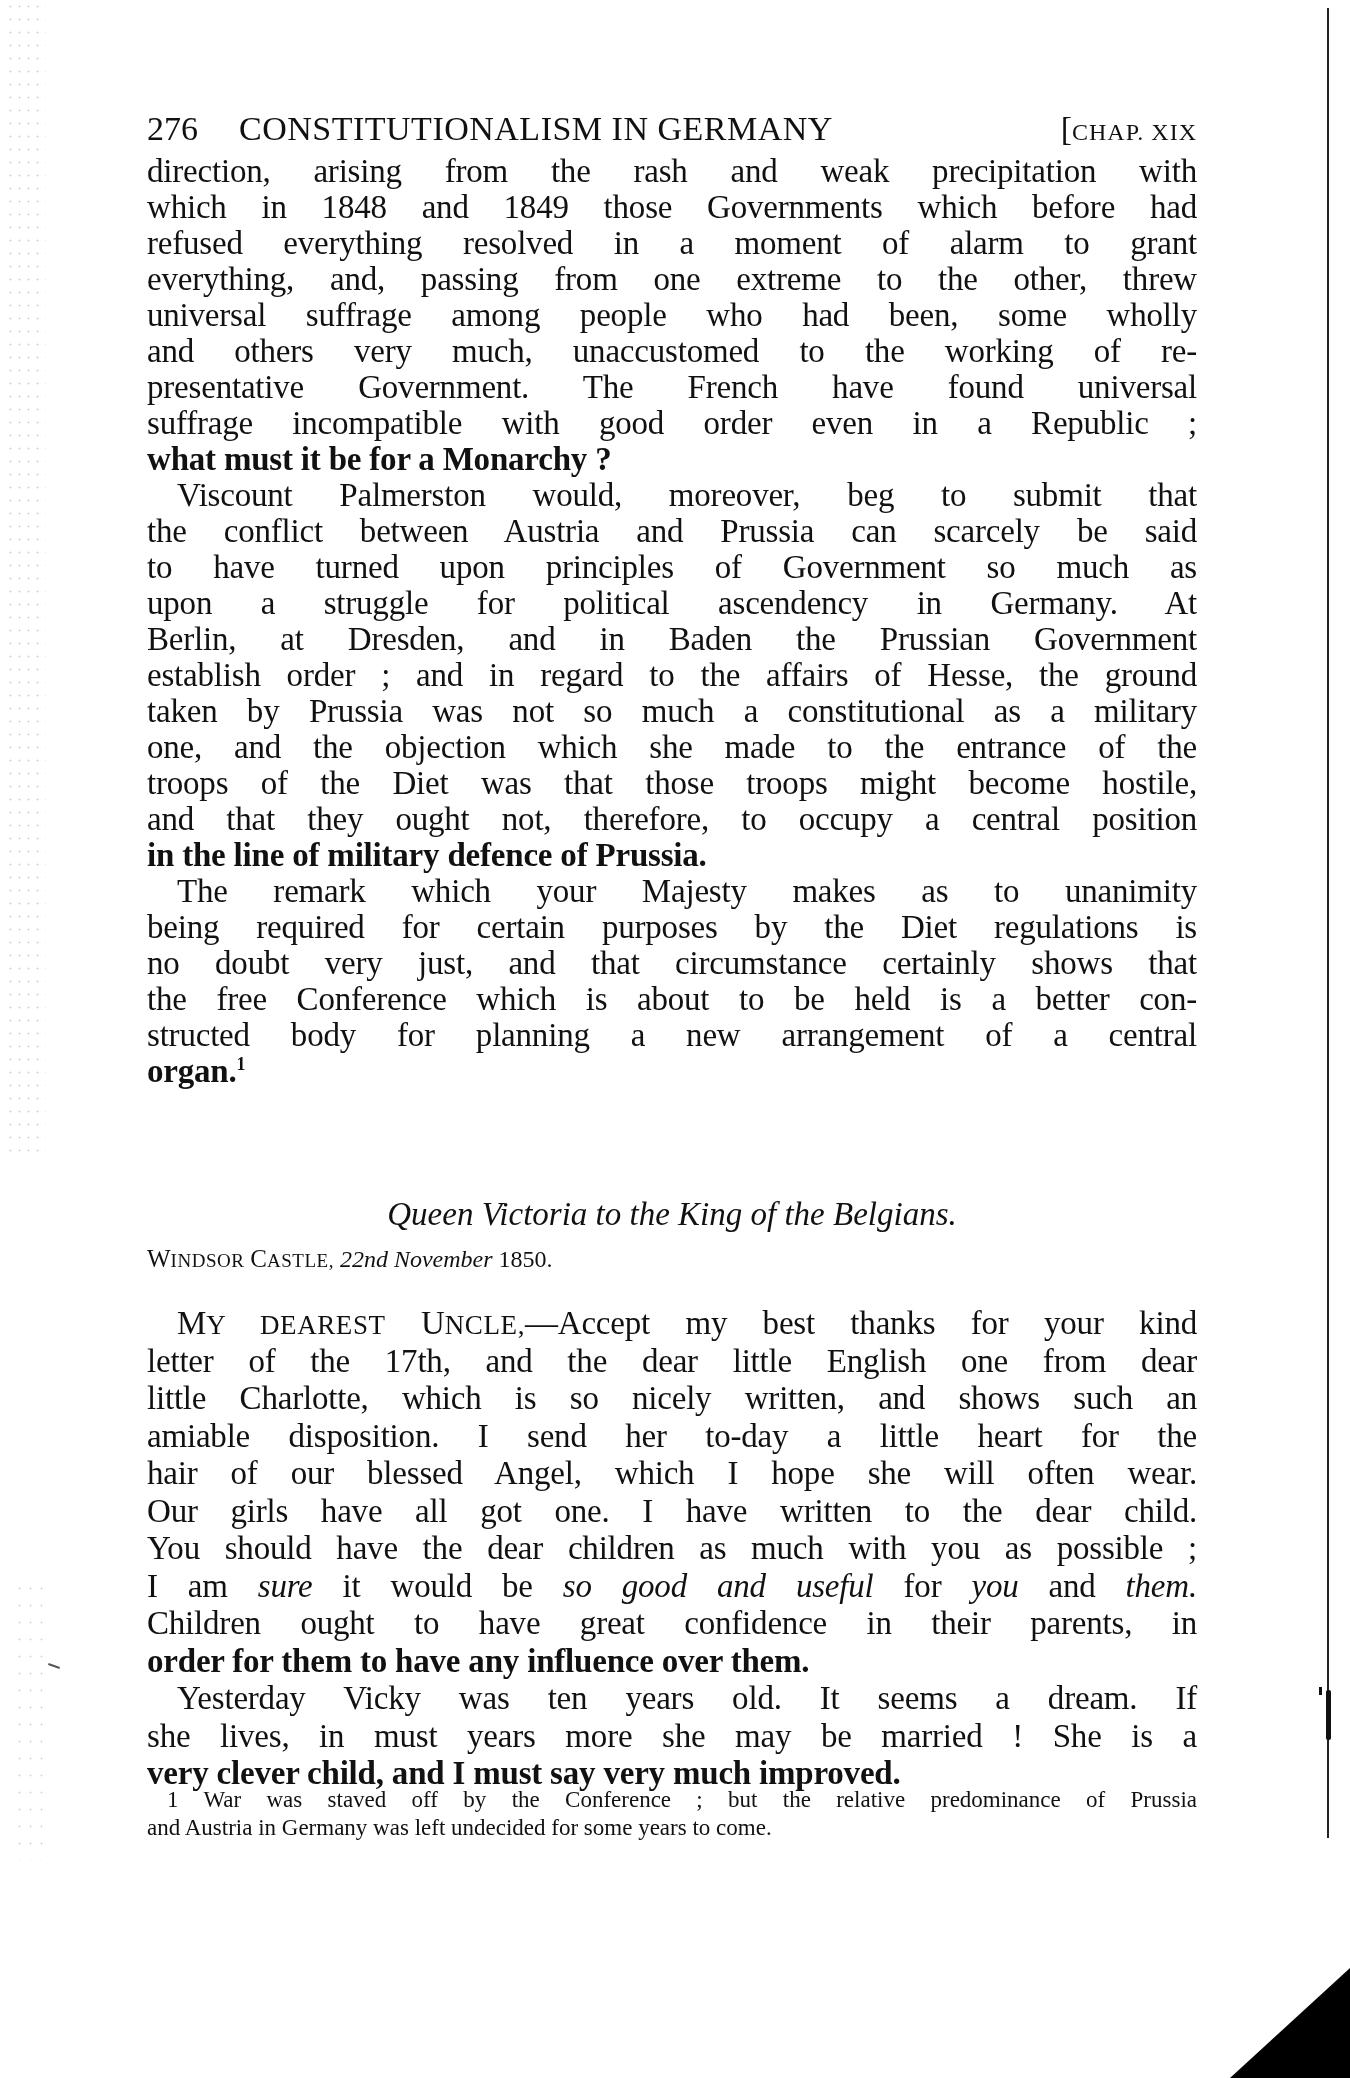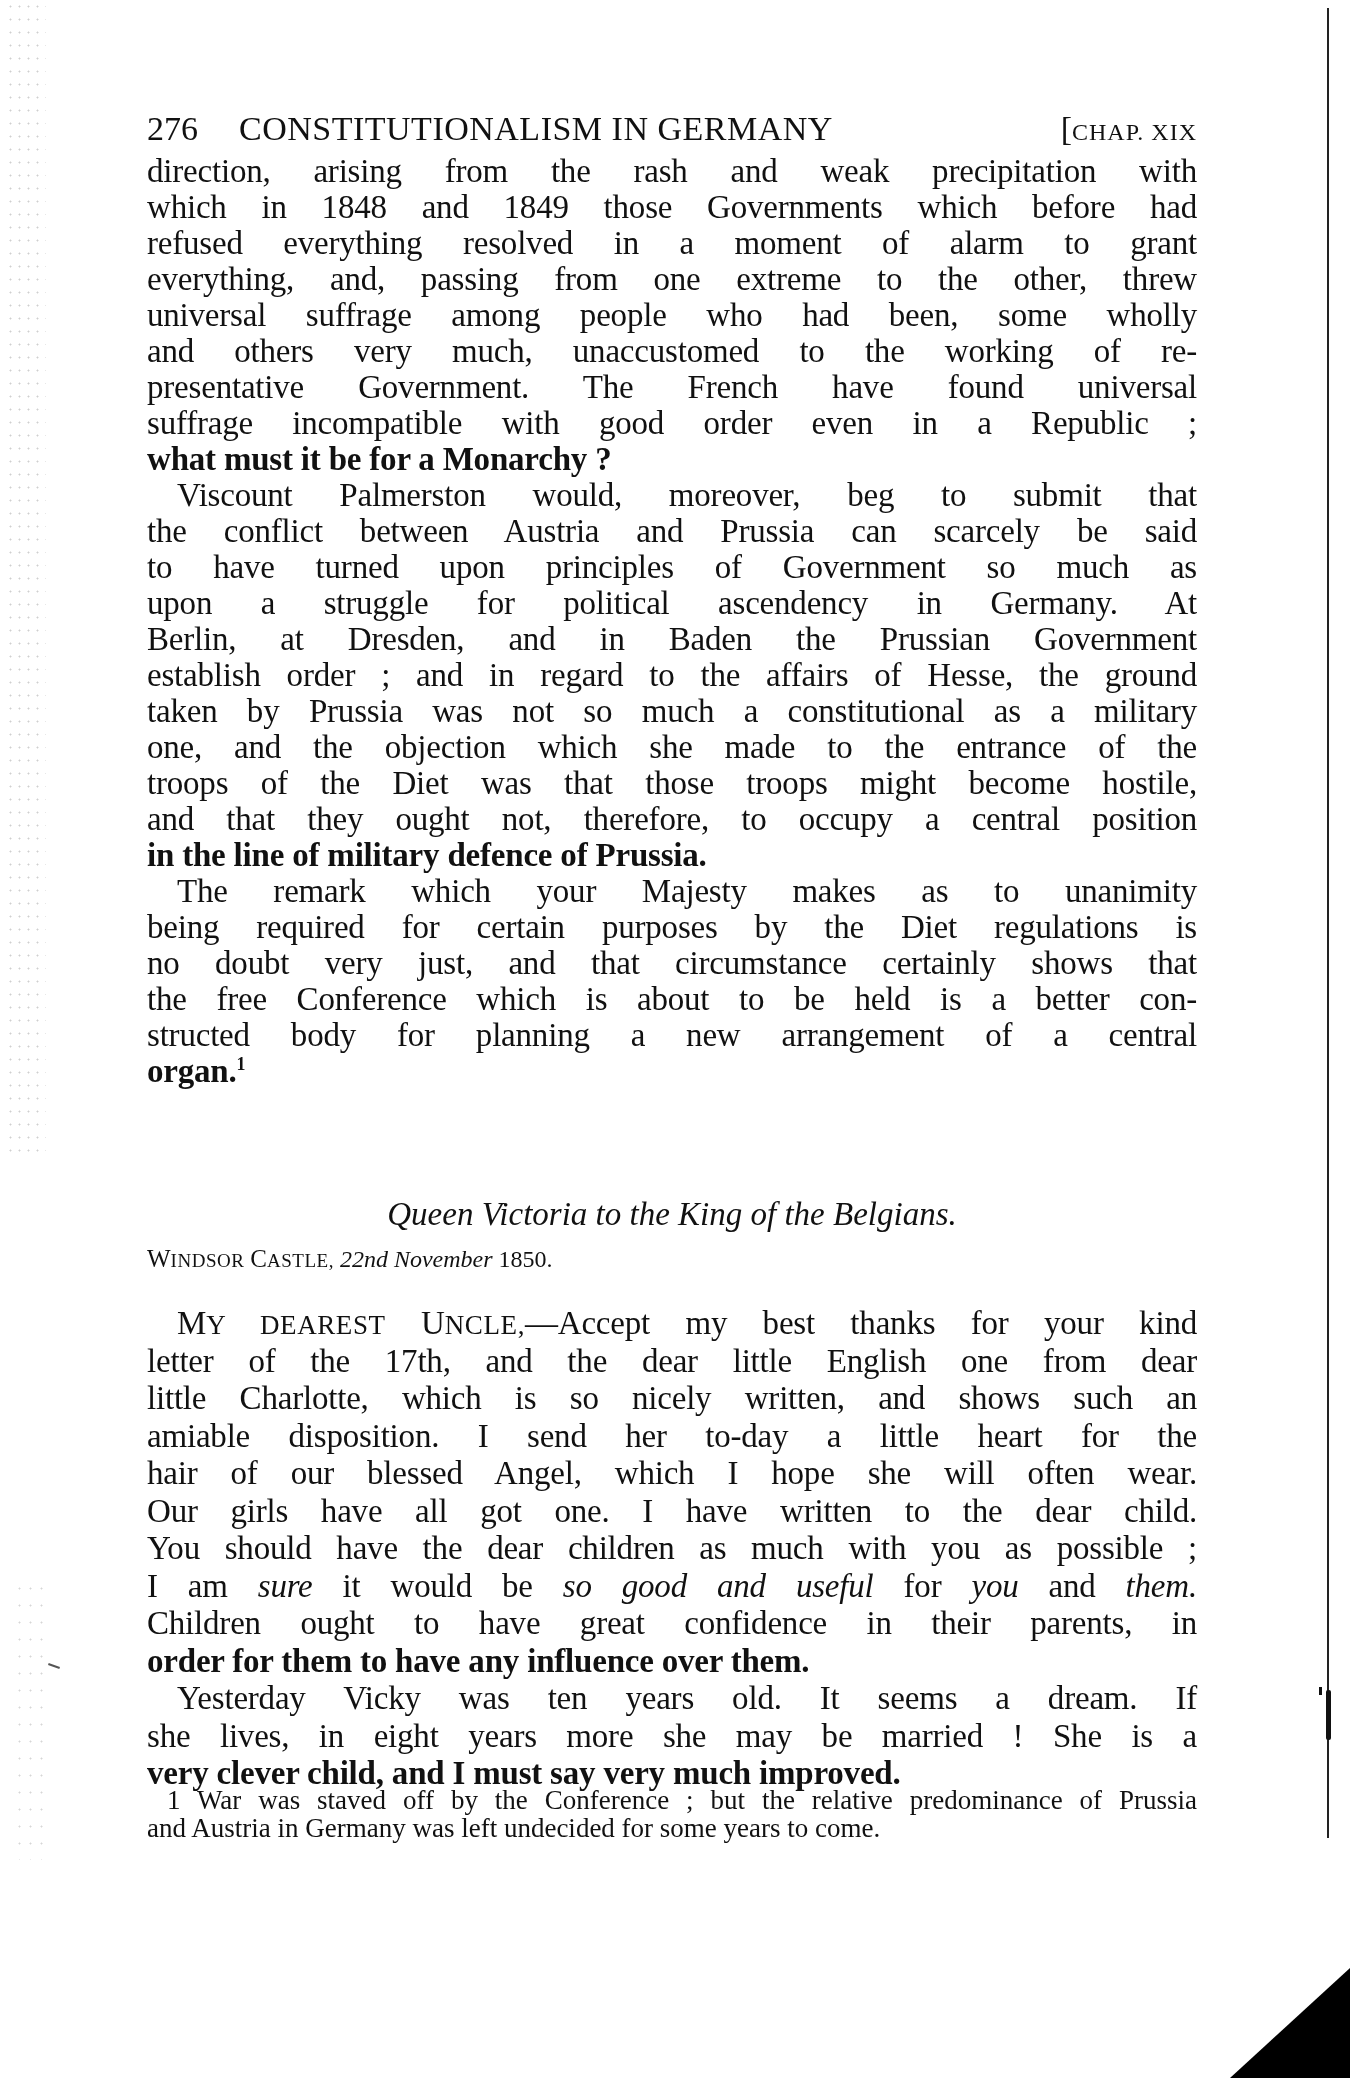--- a/index.html
+++ b/index.html
@@ -15,21 +15,21 @@
   .line.last { text-align-last:left;font-weight:bold; }
   .line.indent { padding-left:30px; }
   .sec2 .line { height:37.5px; line-height:37.5px; }
   .heading { position:absolute; left:147px; width:1050px; top:1196px; text-align:center; font-style:italic; font-size:33px; line-height:36px; }
   .dateline { position:absolute; left:147px; width:1050px; top:1244px; text-align:left; font-size:24px; line-height:30px; }
   .dateline .sc-cap { font-size:25px; }
   .dateline .sc { font-size:19px; letter-spacing:0.5px; }
   .sup { font-size:18px; vertical-align:12px; line-height:0; }
   .sc-small { font-size:27px; letter-spacing:0.6px; }
   .footnote { position:absolute; left:147px; width:1050px; top:1786px; }
-  .footnote .fl { display:block; font-size:27px; line-height:28px; white-space:nowrap; text-align:justify; text-align-last:justify; }
+  .footnote .fl { display:block; font-size:23px; line-height:28px; white-space:nowrap; text-align:justify; text-align-last:justify; }
   .footnote .fl.last { text-align-last:left; }
   .footnote .fl.indent { padding-left:20px; }
   .rule-right { position:absolute; left:1327px; top:8px; width:2px; height:1830px; background:#222; }
   .mark-right { position:absolute; left:1326px; top:1690px; width:5px; height:50px; background:#111; border-radius:2px; }
   .dot-right { position:absolute; left:1319px; top:1687px; width:3px; height:8px; background:#111; }
   .wedge { position:absolute; right:0; bottom:0; width:0; height:0; border-style:solid; border-width:0 0 110px 120px; border-color:transparent transparent #000 transparent; }
   .speckle { position:absolute; left:6px; top:0; width:40px; height:1160px; background-image:radial-gradient(circle, #777 0.8px, transparent 1.2px); background-size:9px 13px; opacity:0.35; }
   .speckle2 { position:absolute; left:14px; top:1580px; width:30px; height:280px; background-image:radial-gradient(circle, #777 0.8px, transparent 1.2px); background-size:11px 17px; opacity:0.3; }
   .tick { position:absolute; left:48px; top:1665px; width:12px; height:2px; background:#555; transform:rotate(20deg); }
 </style>
@@ -102,21 +102,21 @@
       <span class="line">amiable disposition.  I send her to-day a little heart for the</span>
       <span class="line">hair of our blessed Angel, which I hope she will often wear.</span>
       <span class="line">Our girls have all got one.  I have written to the dear child.</span>
       <span class="line">You should have the dear children as much with you as possible ;</span>
       <span class="line"><span>I am </span><i>sure</i><span> it would be </span><i>so good and useful</i><span> for </span><i>you</i><span> and </span><i>them.</i></span>
       <span class="line">Children ought to have great confidence in their parents, in</span>
       <span class="line last">order for them to have any influence over them.</span>
     </div>
     <div>
       <span class="line indent">Yesterday Vicky was ten years old.  It seems a dream.  If</span>
-      <span class="line">she lives, in eight years more she may be married !  She is a</span>
+      <span class="line">she lives, in must years more she may be married !  She is a</span>
       <span class="line last">very clever child, and I must say very much improved.</span>
     </div>
   </div>
 
   <div class="footnote">
     <span class="fl indent"><span>1</span> <span>War was staved off by the Conference ; but the relative predominance of Prussia</span></span>
     <span class="fl last">and Austria in Germany was left undecided for some years to come.</span>
   </div>
 </div>
 

